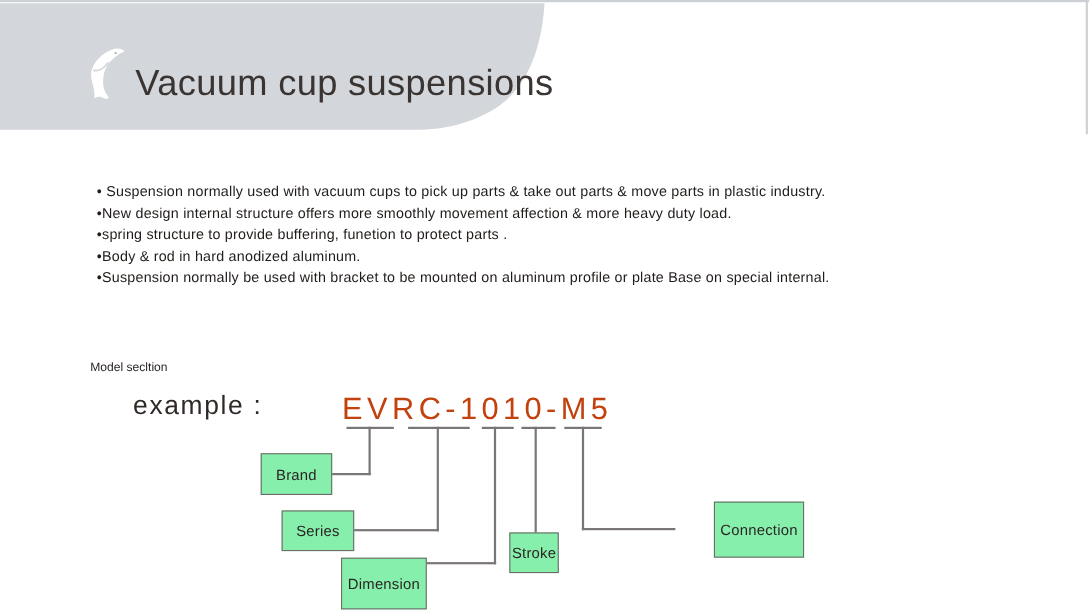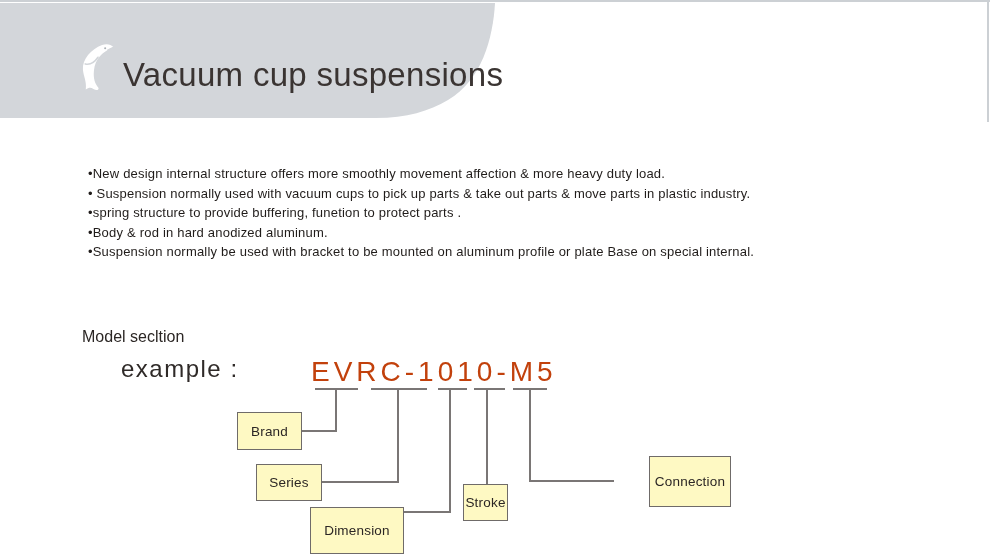--- a/index.html
+++ b/index.html
@@ -24,46 +24,46 @@
   }
 
   
   .features{
     position:absolute;left:88px;top:164px;
     font-size:13px;line-height:19.5px;color:#201c1a;
     letter-spacing:0.2px;white-space:nowrap;
   }
 
   
-  .model-heading{position:absolute;left:82px;top:328px;font-size:16px;color:#2b2624;}
+  .model-heading{position:absolute;left:82px;top:328px;font-size:11px;color:#2b2624;}
   .example-label{
     position:absolute;left:121px;top:355px;
     font-size:24px;color:#2f2a28;letter-spacing:1.5px;white-space:nowrap;
   }
   .model-code{
     position:absolute;left:311px;top:356px;
     font-size:28px;color:#c2410c;letter-spacing:4px;white-space:nowrap;
   }
 
   
   .hline,.vline{position:absolute;background:#7a7675;}
   .hline{height:2px;}
   .vline{width:2px;}
 
   
   .part-box{
     position:absolute;
-    border:1.5px solid #6f6b69;background:#fef9c3;
+    border:1.5px solid #6f6b69;background:#86efac;
     display:flex;align-items:center;justify-content:center;
     font-size:13.5px;color:#2b2624;letter-spacing:0.2px;
     box-sizing:border-box;
   }
   .box-brand{left:237px;top:412px;width:65px;height:38px;}
   .box-series{left:256px;top:464px;width:66px;height:37px;text-align:right;}
-  .box-dimension{left:310px;top:507px;width:94px;height:47px;}
+  .box-dimension{left:310px;top:507px;width:78px;height:47px;}
   .box-stroke{left:463px;top:484px;width:45px;height:37px;}
   .box-connection{left:613px;top:456px;width:82px;height:51px;margin-left:36px;}
 
   
   .seg1{left:315px;top:388px;width:43px;}
   .seg2{left:371px;top:388px;width:56px;}
   .seg3{left:438px;top:388px;width:29px;}
   .seg4{left:474px;top:388px;width:31px;}
   .seg5{left:513px;top:388px;width:34px;}
   
@@ -96,22 +96,22 @@
              C19.5,46.8 22,46 21.5,44 C18,40 16.2,35 17,27
              C18.2,15.5 25,9 36,4 Z"></path>
     <path fill="none" stroke="#d3d6da" stroke-width="1.6" stroke-linecap="round" d="M21,14 C17.5,19 12.5,21.5 8.5,20.5"></path>
     <path fill="none" stroke="#d3d6da" stroke-width="1.2" stroke-linecap="round" d="M35.5,4.5 L30.5,7"></path>
     <circle cx="28" cy="5.2" r="1" fill="#aab0b5"></circle>
   </svg>
 
   <div class="page-title">Vacuum cup suspensions</div>
 
   <div class="features">
+    <div>• Suspension normally used with vacuum cups to pick up parts &amp; take out parts &amp; move parts in plastic industry.</div>
     <div>•New design internal structure offers more smoothly movement affection &amp; more heavy duty load.</div>
-    <div>• Suspension normally used with vacuum cups to pick up parts &amp; take out parts &amp; move parts in plastic industry.</div>
     <div>•spring structure to provide buffering, funetion to protect parts .</div>
     <div>•Body &amp; rod in hard anodized aluminum.</div>
     <div>•Suspension normally be used with bracket to be mounted on aluminum profile or plate Base on special internal.</div>
   </div>
 
   <div class="model-heading">Model secltion</div>
   <div class="example-label">example :</div>
   <div class="model-code">EVRC-1010-M5</div>
 
   <div class="hline seg1"></div>

